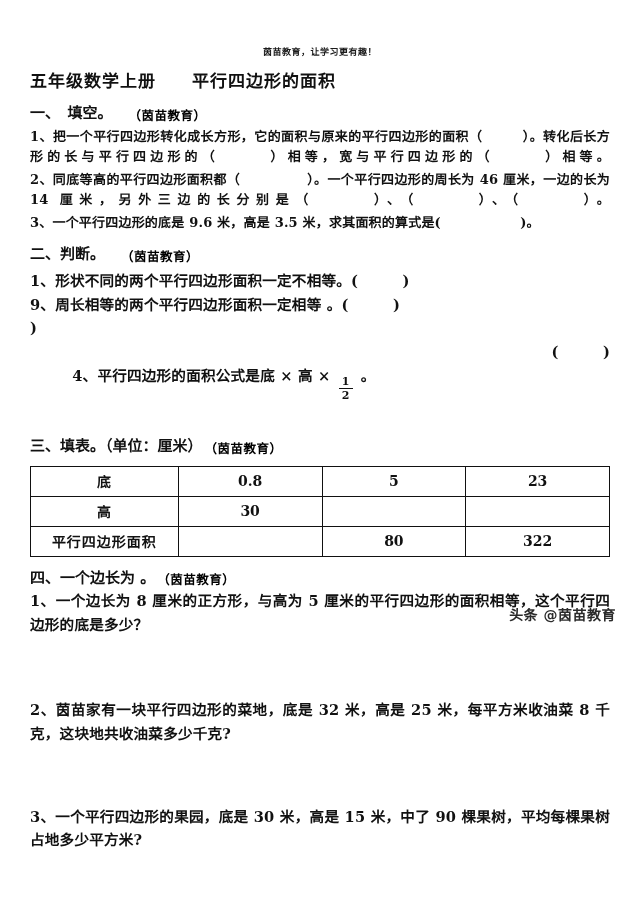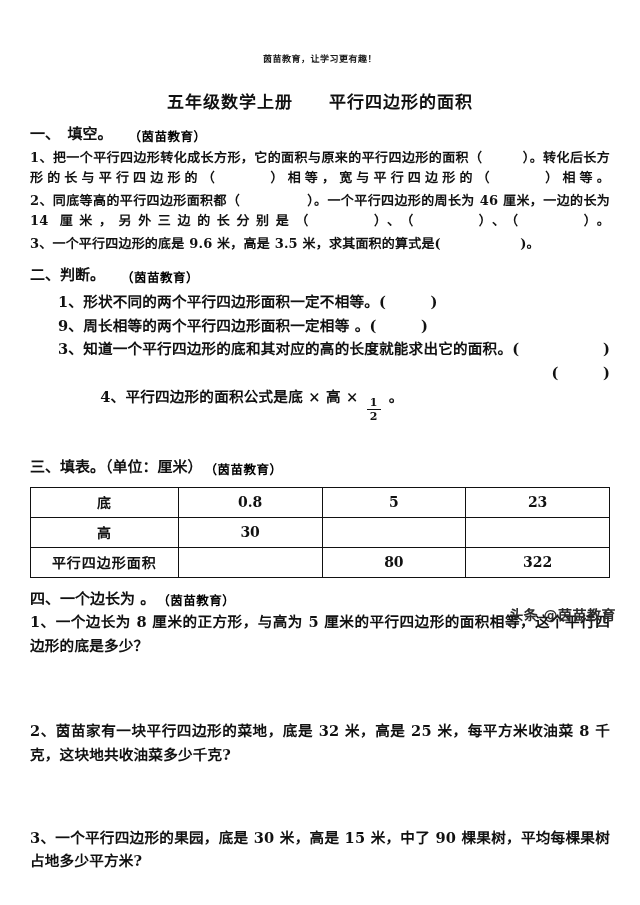--- a/index.html
+++ b/index.html
@@ -14,38 +14,38 @@
     position: relative;
     font-family: "DejaVu Serif", "Liberation Serif", serif;
     color: #111111;
     overflow: hidden;
   }
   .page {
     position: relative;
     width: 640px;
     height: 636px;
     box-sizing: border-box;
-    padding: 16px 30px;
+    padding: 9px 30px;
     border-radius: 28px;
   }
   .brand-line {
     text-align: center;
     font-size: 9px;
     font-weight: bold;
     letter-spacing: .5px;
     color: #1a1a1a;
     padding-top: 36px;
     font-family: "DejaVu Sans", "Liberation Sans", sans-serif;
   }
   .doc-title {
-    text-align: center;
+    text-align: left;
     font-size: 17px;
     font-weight: bold;
     letter-spacing: 1px;
-    margin-top: 23px;
+    margin-top: 9px;
     white-space: pre;
     font-family: "DejaVu Serif", "Liberation Serif", serif;
   }
   .section-head {
     font-size: 15px;
     font-weight: bold;
     margin-top: 11px;
     line-height: 1.45;
     display: flex;
     align-items: flex-end;
@@ -69,21 +69,20 @@
     margin-top: 2px;
     letter-spacing: .2px;
   }
   .q.just { text-align-last: justify; }
   .judge {
     font-size: 14.6px;
     font-weight: bold;
     line-height: 1.62;
     margin-top: 3px;
     letter-spacing: .2px;
-    margin-left: 28px;
   }
   .judge-row {
     display: flex;
     align-items: baseline;
     justify-content: space-between;
   }
   .judge-row .jtext { white-space: pre; }
   .judge-row .jmark { white-space: pre; }
   .frac {
     display: inline-flex;
@@ -159,21 +158,20 @@
   <div class="judge">
     <div class="judge-row">
       <span class="jtext">1、形状不同的两个平行四边形面积一定不相等。(　　　)</span>
       <span class="jmark"></span>
     </div>
     <div class="judge-row">
       <span class="jtext">9、周长相等的两个平行四边形面积一定相等 。(　　　)</span>
       <span class="jmark"></span>
     </div>
     <div class="judge-row">
-      <span class="jtext">3、知道一个平行四边形的底和其对应的高的长度就能求出它的面积。(</span>
       <span class="jmark">)</span>
     </div>
     <div class="judge-row">
       <span class="jtext">
         <span>4、平行四边形的面积公式是底 × 高 × </span><span class="frac"><span class="num">1</span><span class="den">2</span></span><span> 。</span>
       </span>
       <span class="jmark">(　　　)</span>
     </div>
   </div>
 

